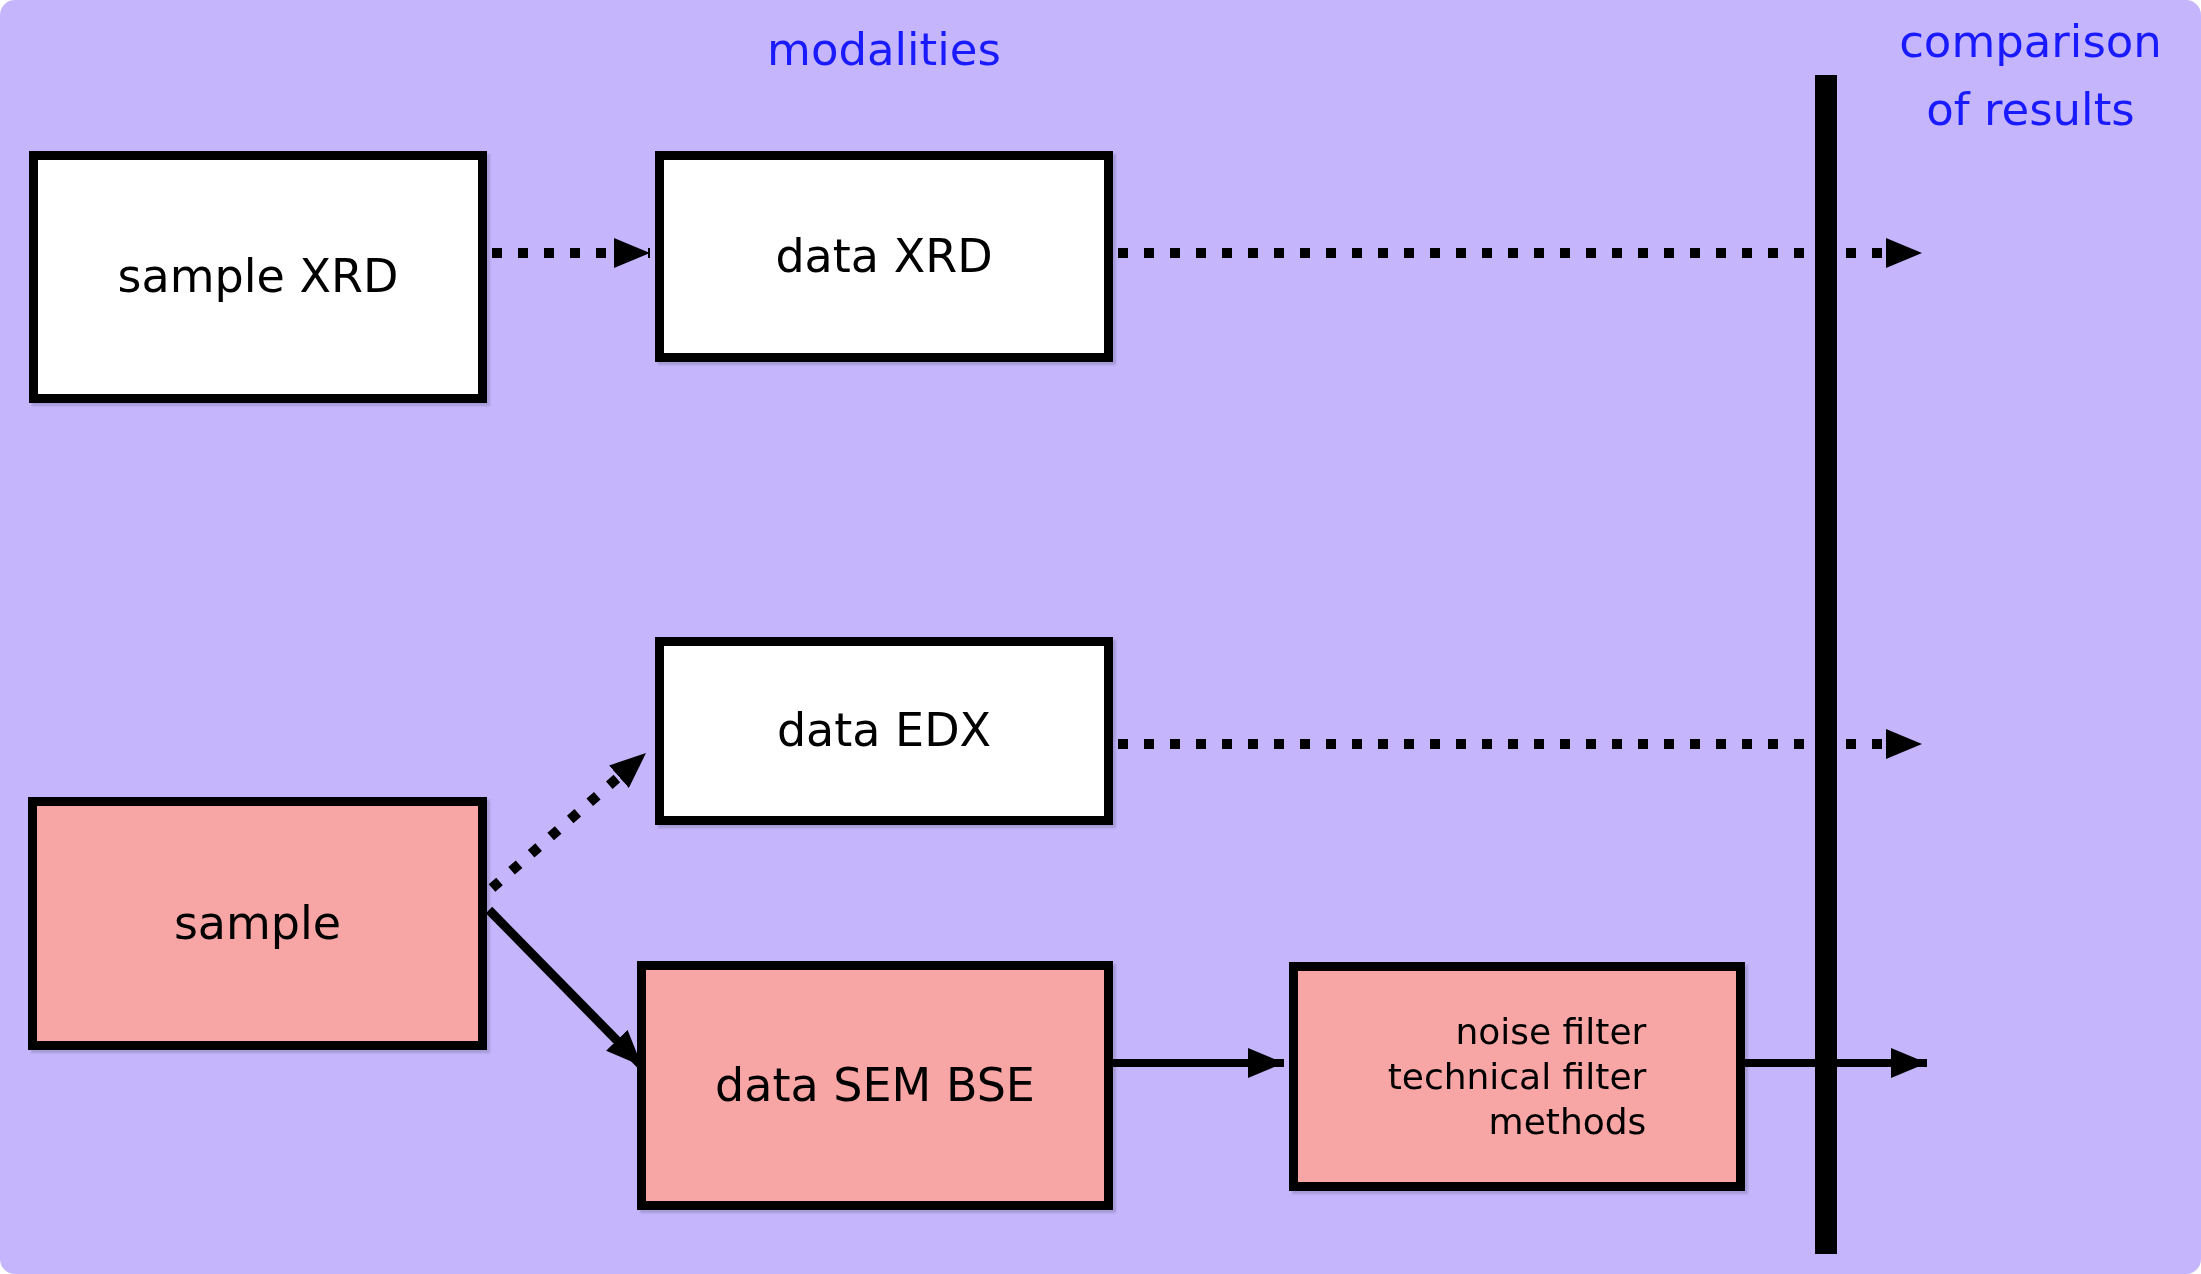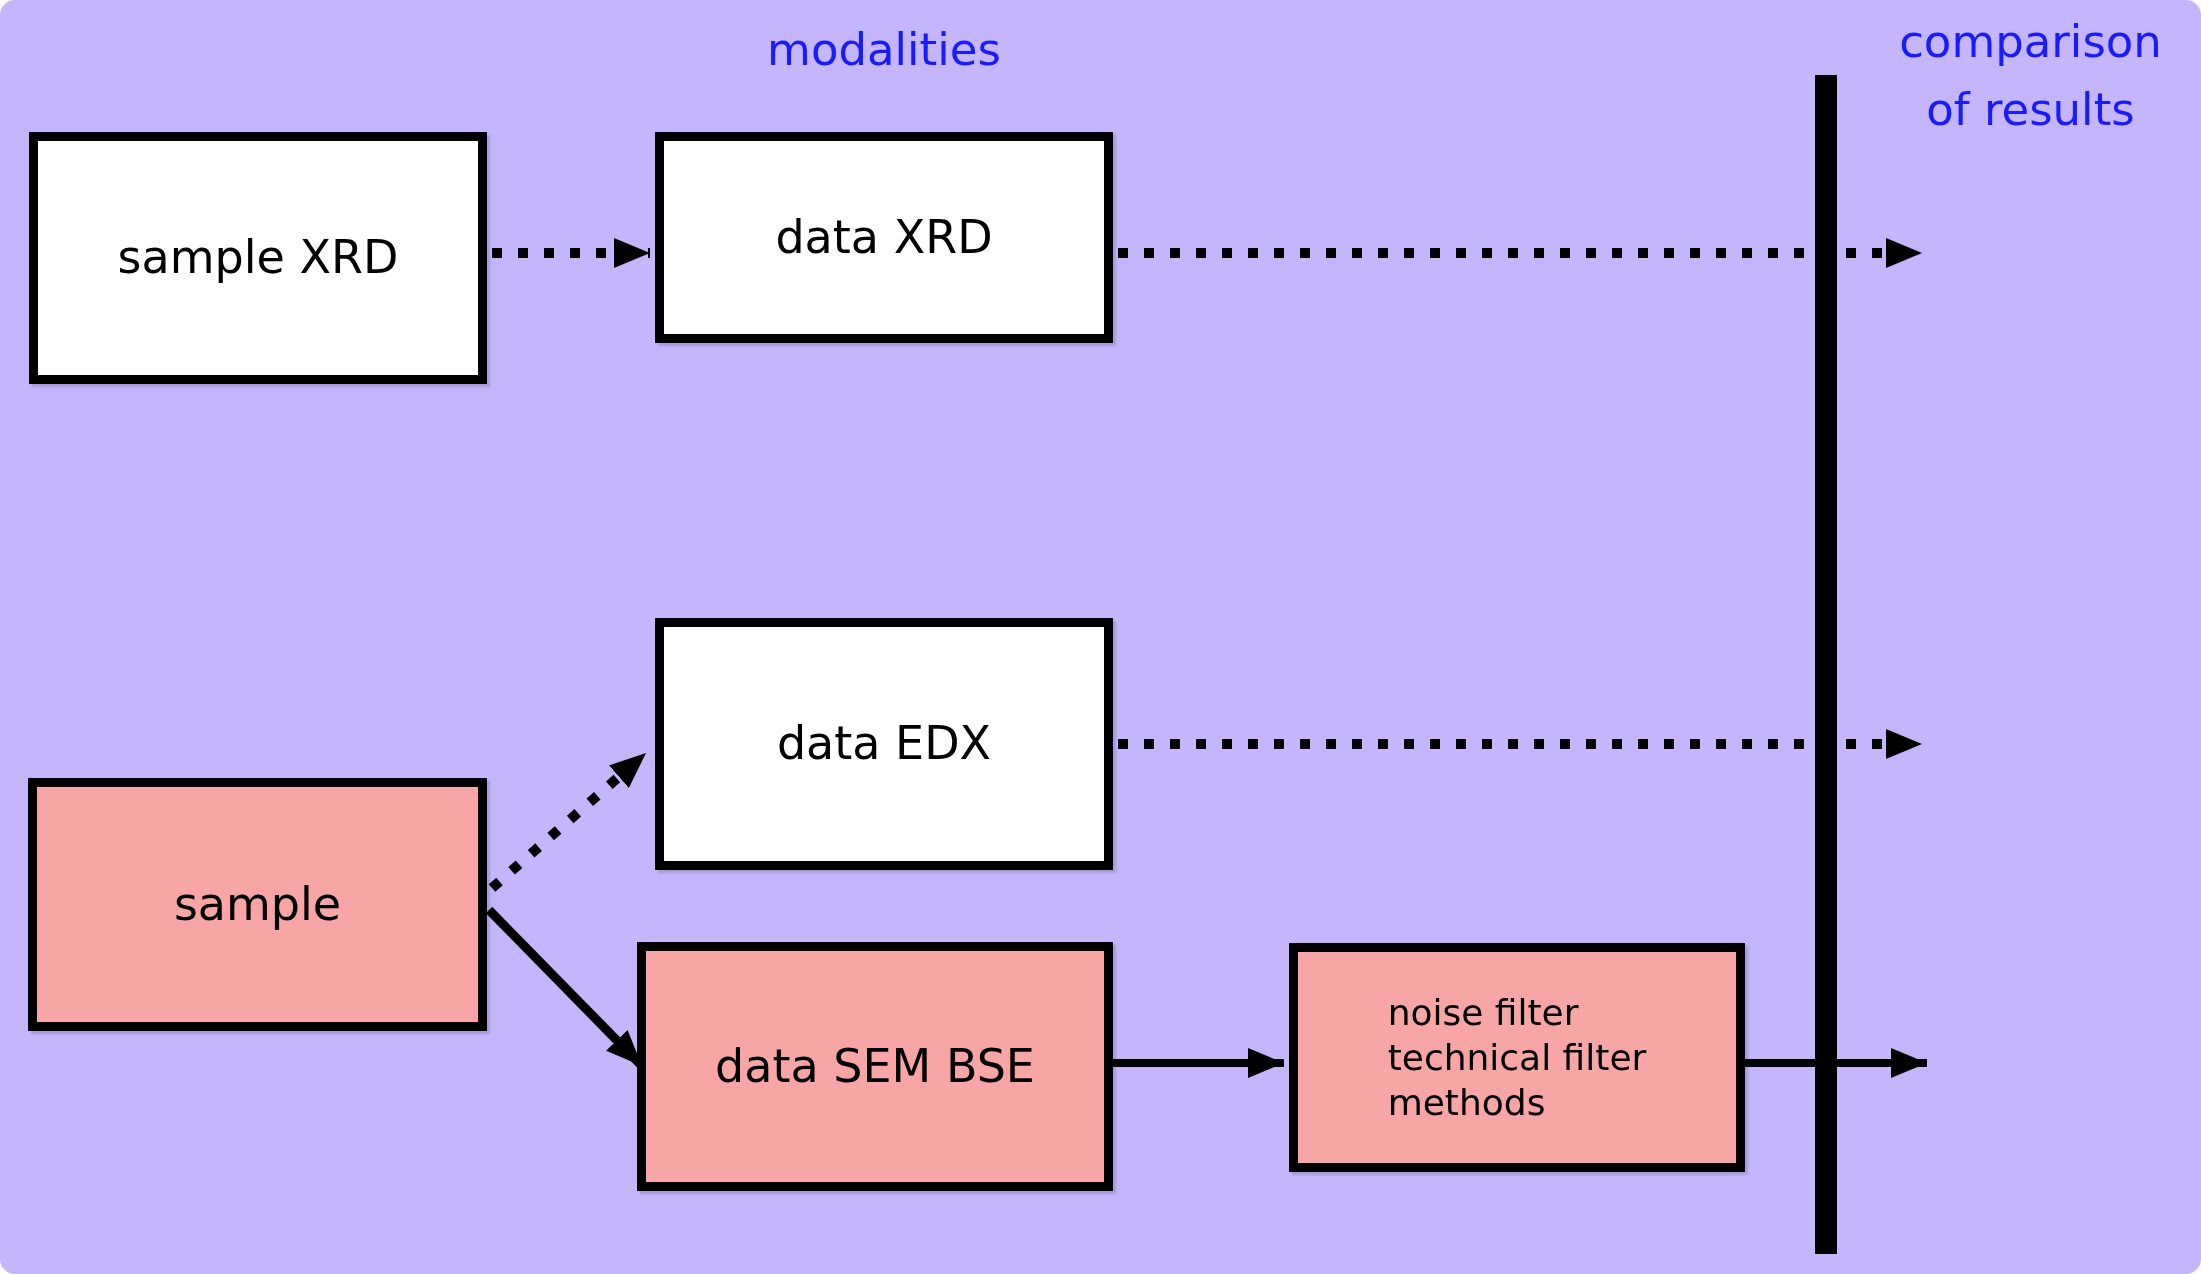--- a/index.html
+++ b/index.html
@@ -16,31 +16,32 @@
     font-family:"DejaVu Sans","Liberation Sans",sans-serif;
     overflow:hidden;
     border-radius:15px;
   }
   #edge-layer{position:absolute;left:0;top:0;width:100%;height:100%;}
   .node{
     position:absolute;
     box-sizing:border-box;
     border:9px solid var(--ink);
     display:flex;align-items:center;justify-content:center;
-    text-align:left;
+    text-align:right;
     font-size:46px;color:var(--ink);
     line-height:1.25;
     white-space:pre-line;
     box-shadow:3px 3px 2px rgba(0,0,0,0.15);
+    margin-top:19px;
   }
   .fill-white{background:var(--white);}
   .fill-pink{background:var(--pink);}
   #node-sample-xrd  {left:29px;  top:132px; width:458px; height:252px;}
   #node-data-xrd    {left:655px; top:132px; width:458px; height:211px;}
-  #node-data-edx    {left:655px; top:618px; width:458px; height:252px;}
+  #node-data-edx    {left:655px; top:618px; width:458px; height:188px;}
   #node-sample      {left:28px;  top:778px; width:459px; height:253px;}
   #node-data-sem-bse{left:637px; top:942px; width:476px; height:249px;}
   #node-noise-filter{left:1289px;top:943px; width:456px; height:229px; font-size:36px;}
   .annotation{
     position:absolute;
     color:var(--blue);
     font-size:45px;
     text-align:center;
     line-height:1.5;
     white-space:pre-line;

